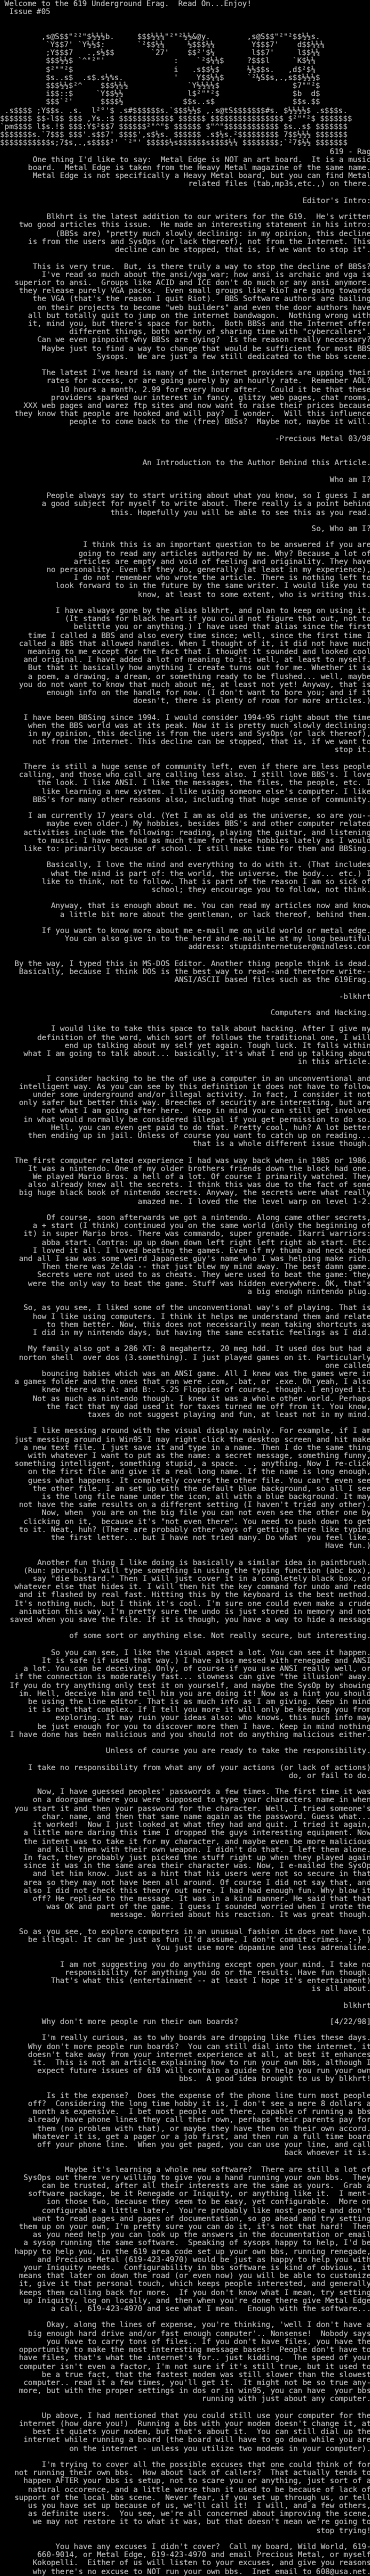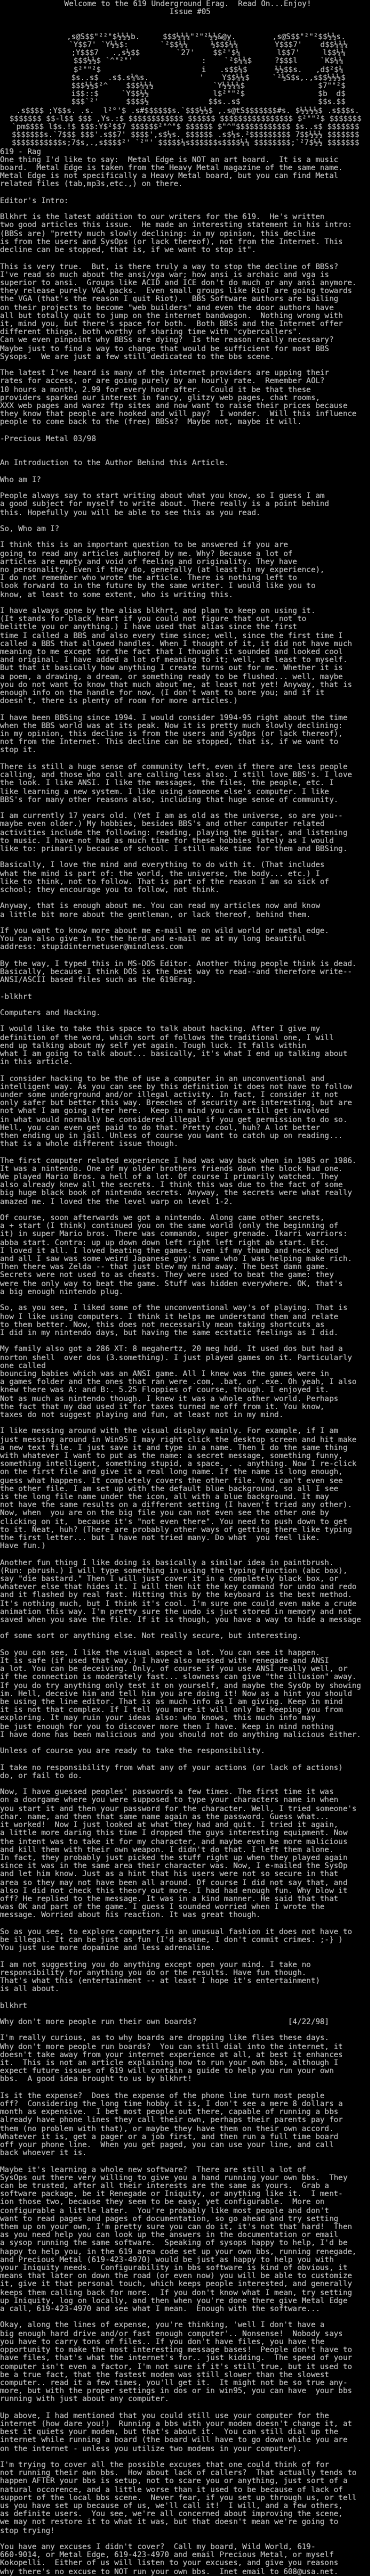--- a/index.html
+++ b/index.html
@@ -10,22 +10,22 @@
     overflow: hidden;
   }
   .doc pre {
     margin: 0;
     font-family: "DejaVu Sans Mono", monospace;
     font-size: 7.6px;
     line-height: 8.2px;
     color: #d0d0d0;
     white-space: pre;
   }
-  .doc pre.center { text-align: left; }
-  .doc pre.left   { text-align: center; }
+  .doc pre.center { text-align: right; }
+  .doc pre.left   { text-align: left; }
 </style>
 </head>
 <body>
 
 <div class="doc">
   <pre class="left"> Welcome to the 619 Underground Erag.  Read On...Enjoy!
   Issue #05
 
 
 </pre>

